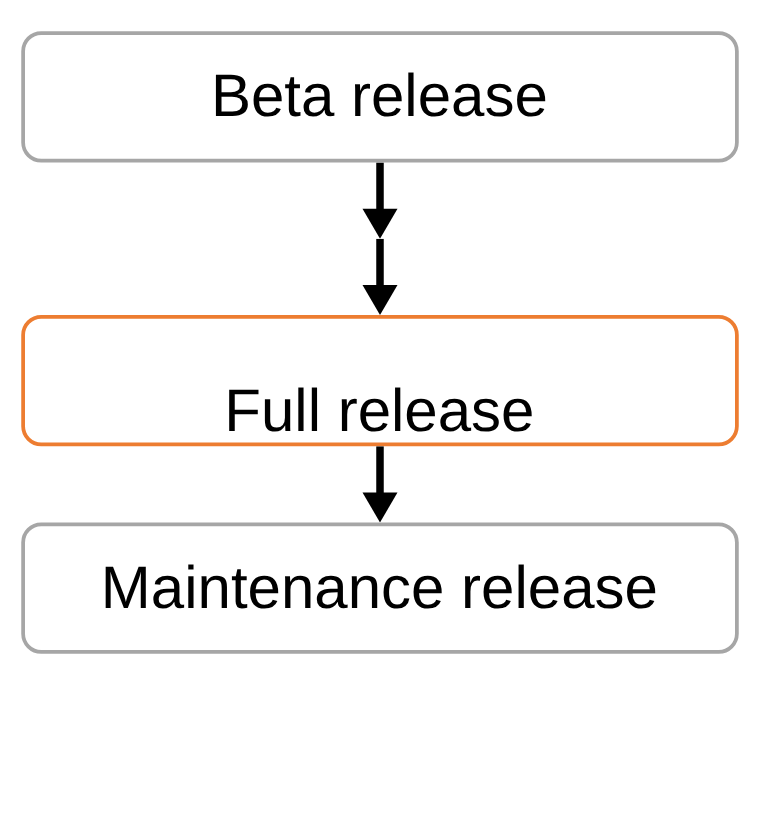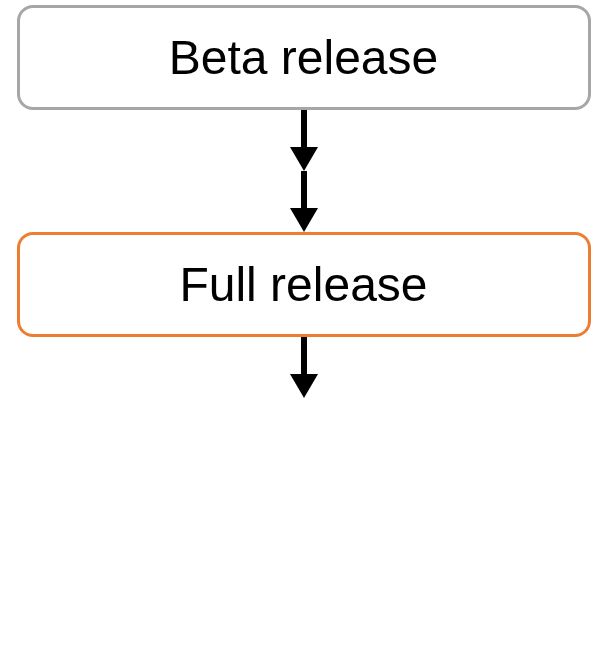--- a/index.html
+++ b/index.html
@@ -15,40 +15,41 @@
     --node-border: #A6A6A6;
     --highlight-border: #ED7D31;
     --arrow-color: #000000;
     --text-color: #000000;
     --bg-color: #FFFFFF;
   }
   .diagram {
     box-sizing: border-box;
     width: 607px;
     height: 652px;
-    padding-top: 5px;
+    padding-top: 25px;
     display: flex;
     flex-direction: column;
     align-items: center;
     background: var(--bg-color);
   }
   .node {
     box-sizing: border-box;
     width: 574px;
     height: 105px;
     border: 3px solid var(--node-border);
     border-radius: 16px;
     background: var(--bg-color);
     display: flex;
     align-items: center;
     justify-content: center;
     flex: 0 0 auto;
   }
   .node.highlight {
     border-color: var(--highlight-border);
+    align-items: flex-end;
   }
   .node-label {
     font-size: 48px;
     line-height: 1;
     color: var(--text-color);
     white-space: nowrap;
     letter-spacing: 0px;
   }
   .arrow {
     flex: 0 0 auto;
@@ -95,14 +96,17 @@
     <span class="node-label">Full release</span>
   </div>
 
   <div class="arrow">
     <svg viewBox="0 0 32 61" aria-hidden="true">
       <rect class="shaft" x="13" y="0" width="6" height="39"></rect>
       <polygon class="head" points="2,37 30,37 16,61"></polygon>
     </svg>
   </div>
 
+  <div class="node">
+    <span class="node-label">Maintenance release</span>
+  </div>
 
 </div>
 
 </body></html>

